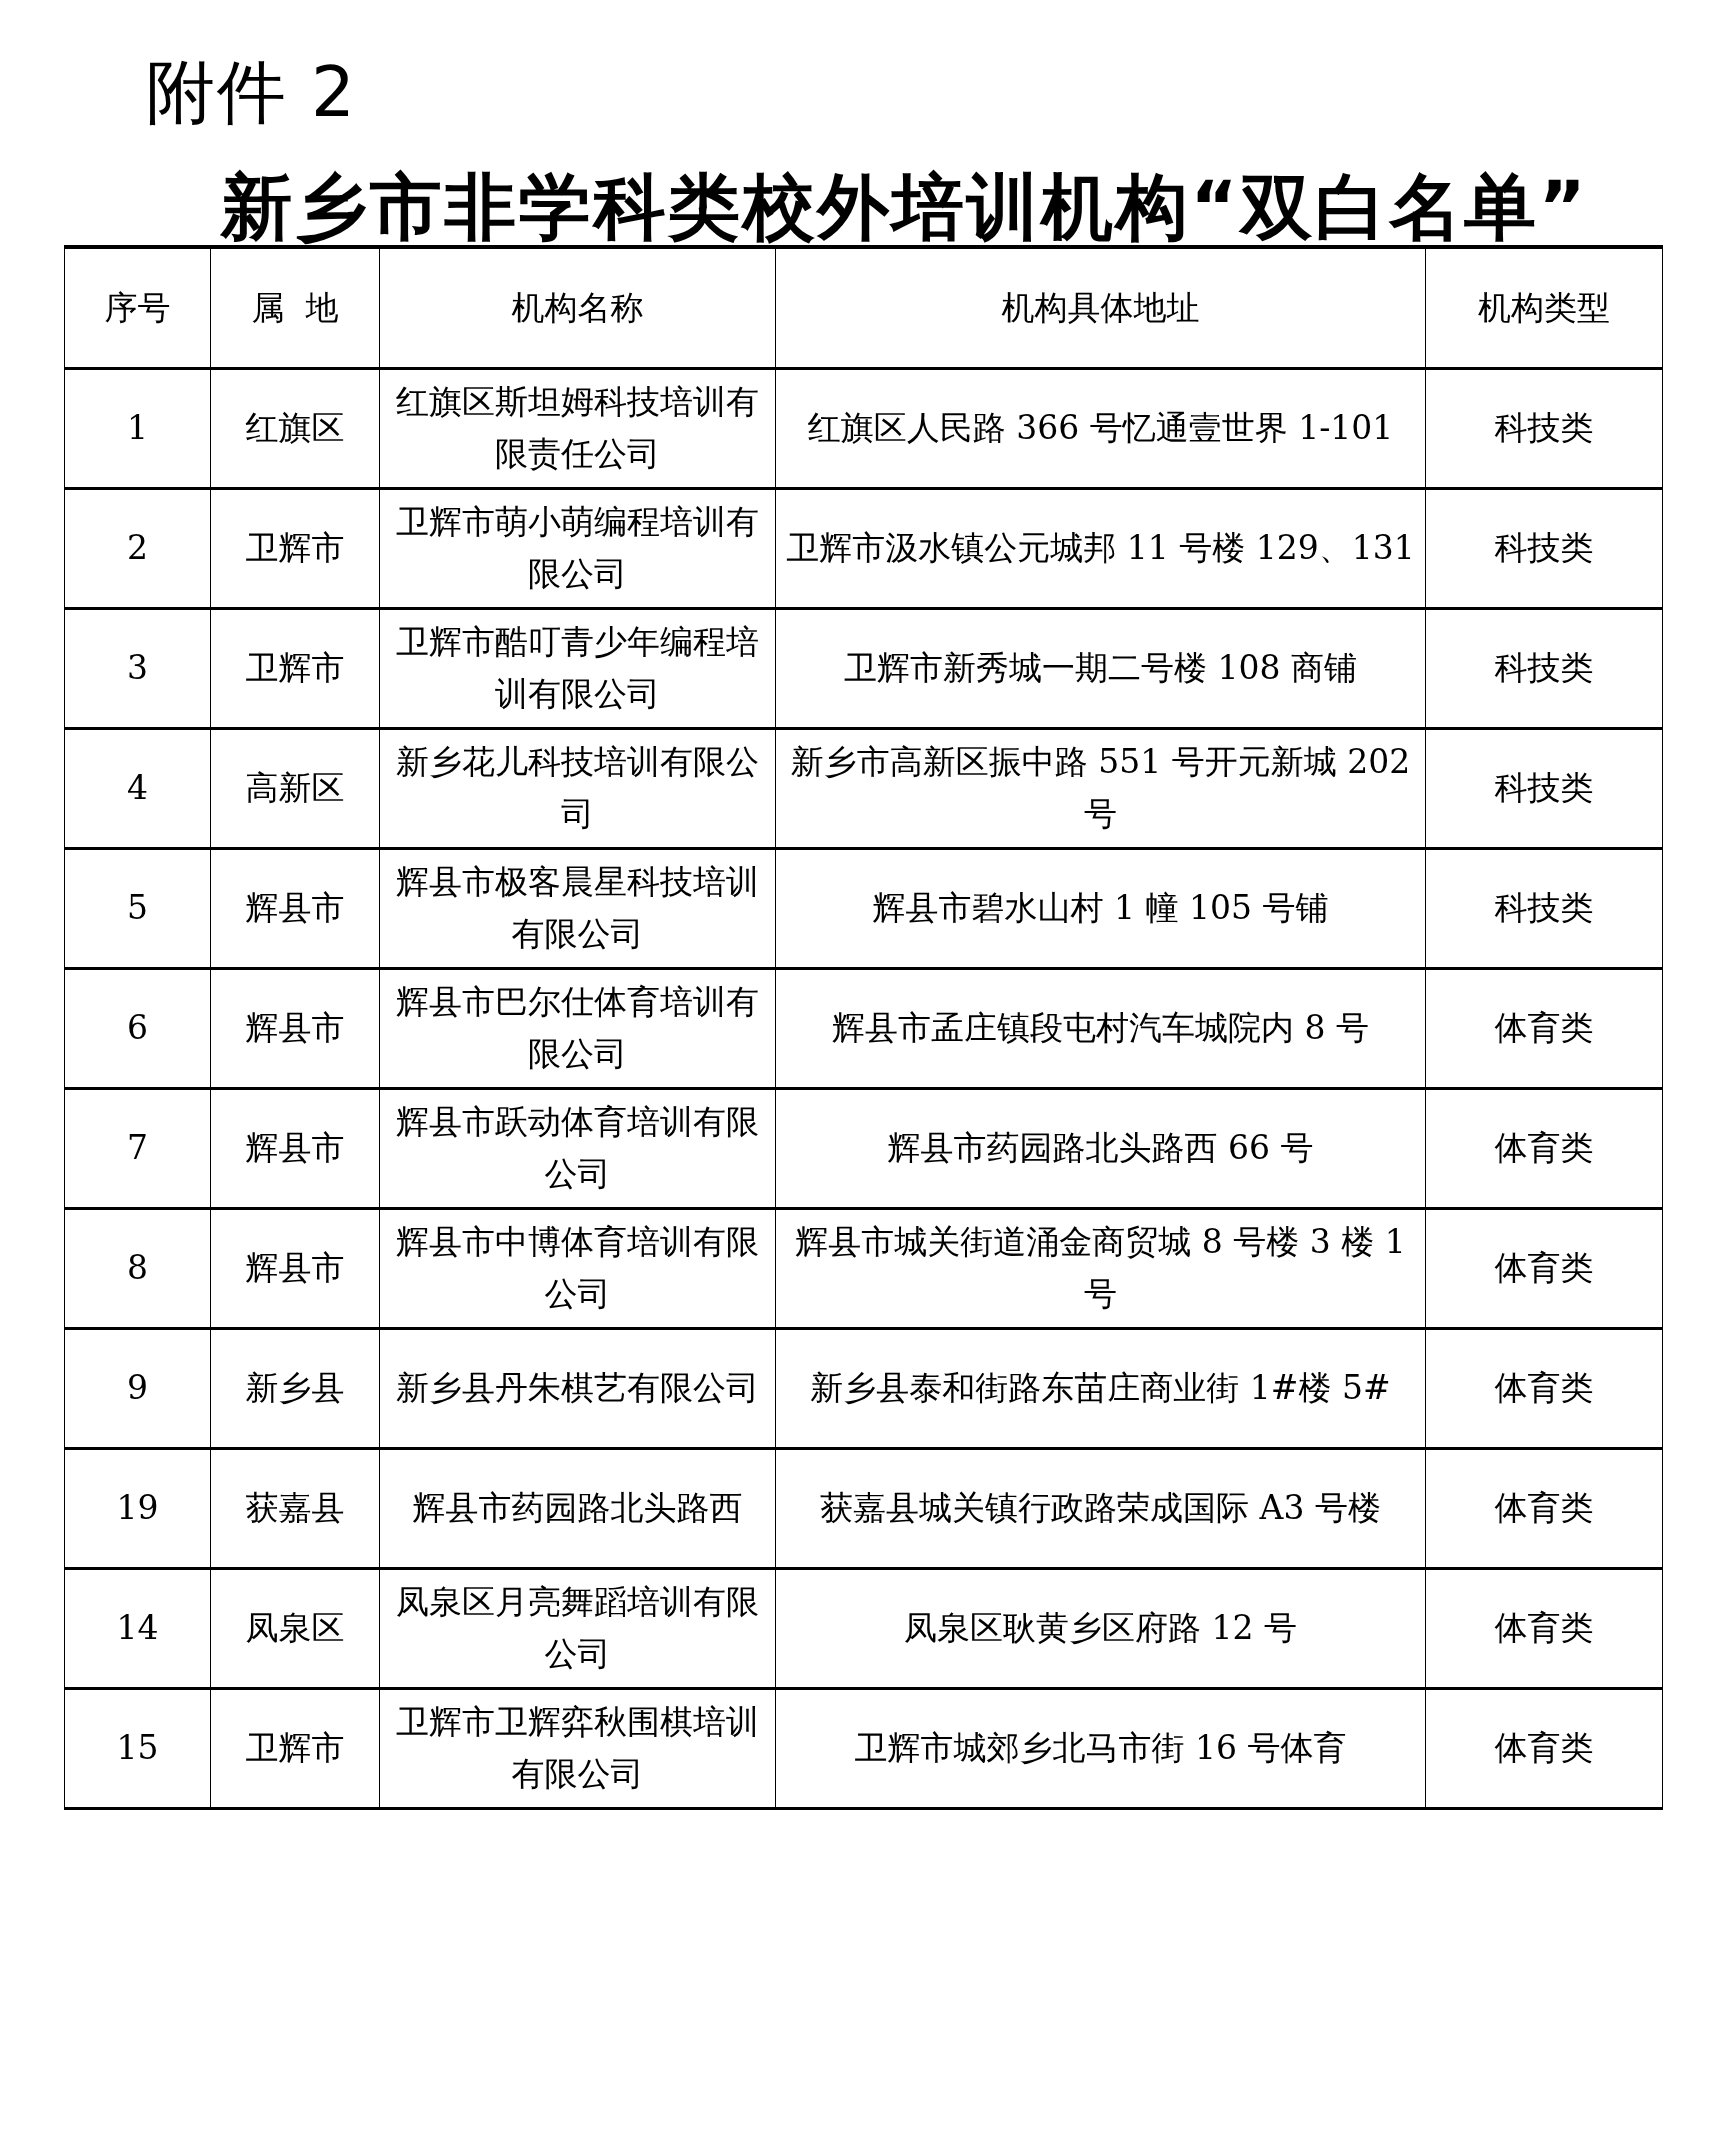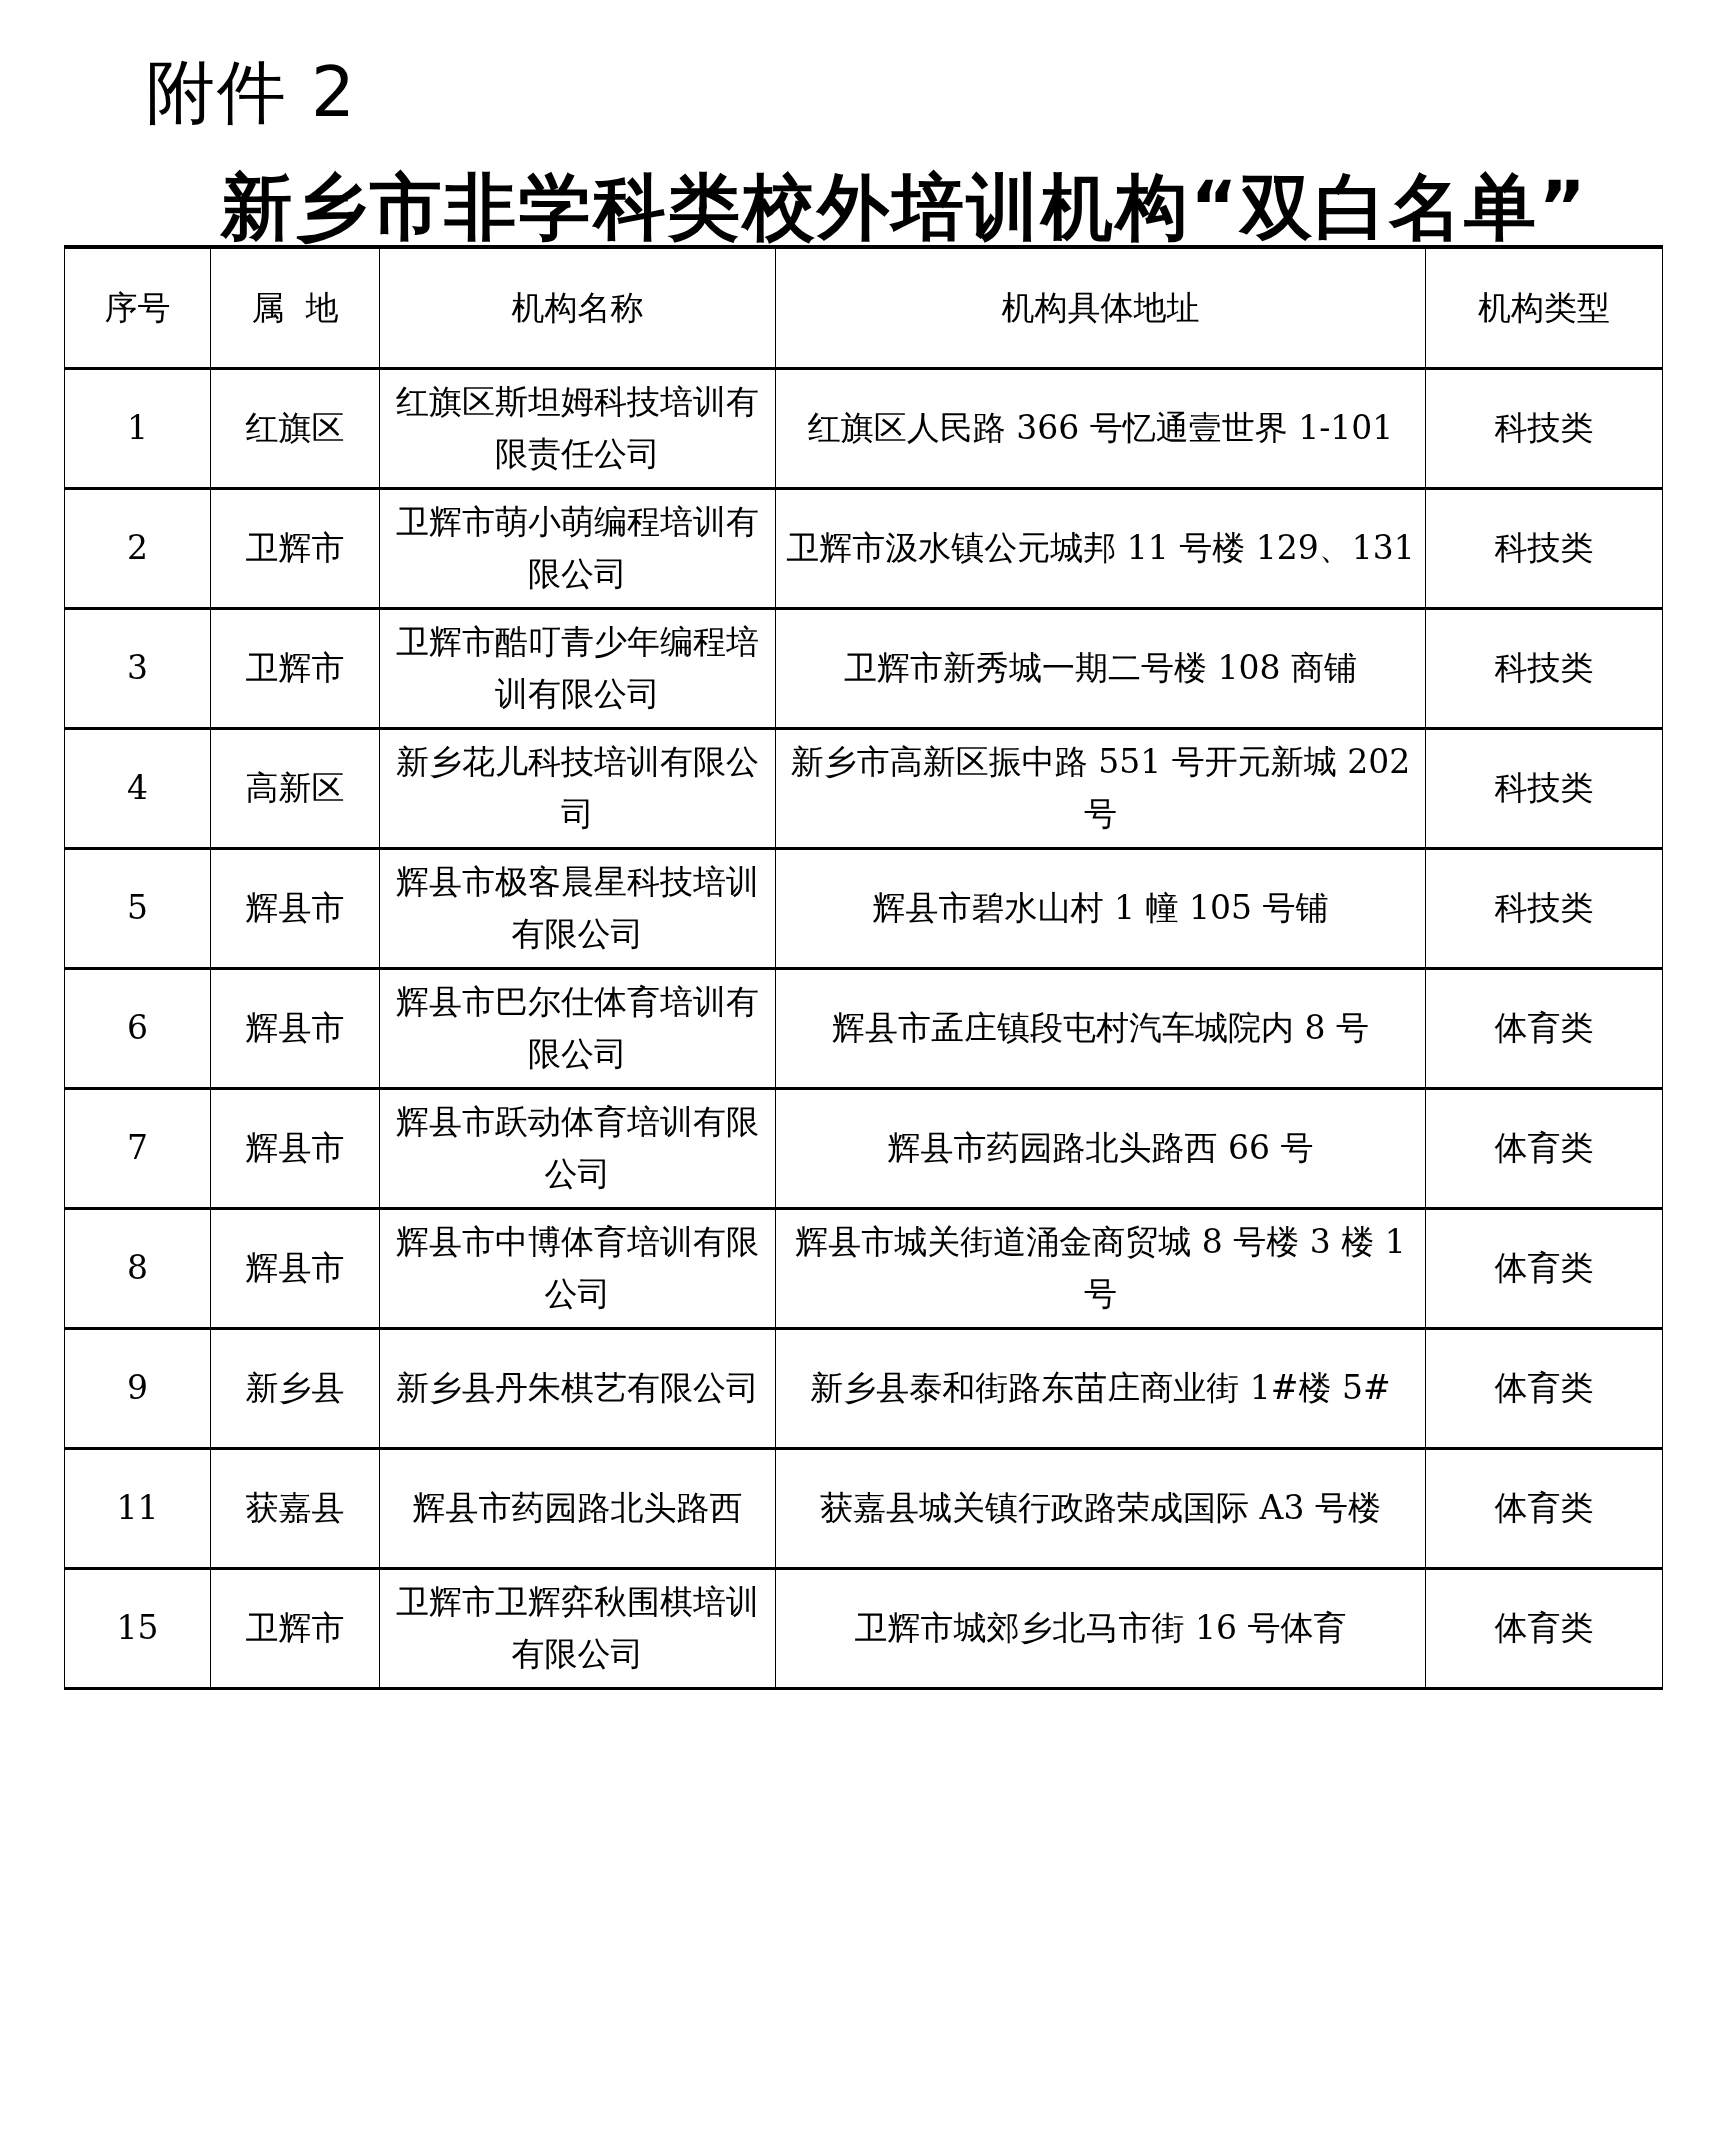--- a/index.html
+++ b/index.html
@@ -107,24 +107,31 @@
         <td>体育类</td>
       </tr>
       <tr>
         <td>9</td>
         <td>新乡县</td>
         <td class="name-cell">新乡县丹朱棋艺有限公司</td>
         <td class="addr-cell">新乡县泰和街路东苗庄商业街 1#楼 5#</td>
         <td>体育类</td>
       </tr>
       <tr>
-        <td>11</td>
+        <td>19</td>
         <td>获嘉县</td>
         <td class="name-cell">辉县市药园路北头路西</td>
         <td class="addr-cell">获嘉县城关镇行政路荣成国际 A3 号楼</td>
+        <td>体育类</td>
+      </tr>
+      <tr>
+        <td>14</td>
+        <td>凤泉区</td>
+        <td class="name-cell">凤泉区月亮舞蹈培训有限公司</td>
+        <td class="addr-cell">凤泉区耿黄乡区府路 12 号</td>
         <td>体育类</td>
       </tr>
       <tr>
         <td>15</td>
         <td>卫辉市</td>
         <td class="name-cell">卫辉市卫辉弈秋围棋培训有限公司</td>
         <td class="addr-cell">卫辉市城郊乡北马市街 16 号体育</td>
         <td>体育类</td>
       </tr>
     </tbody>

